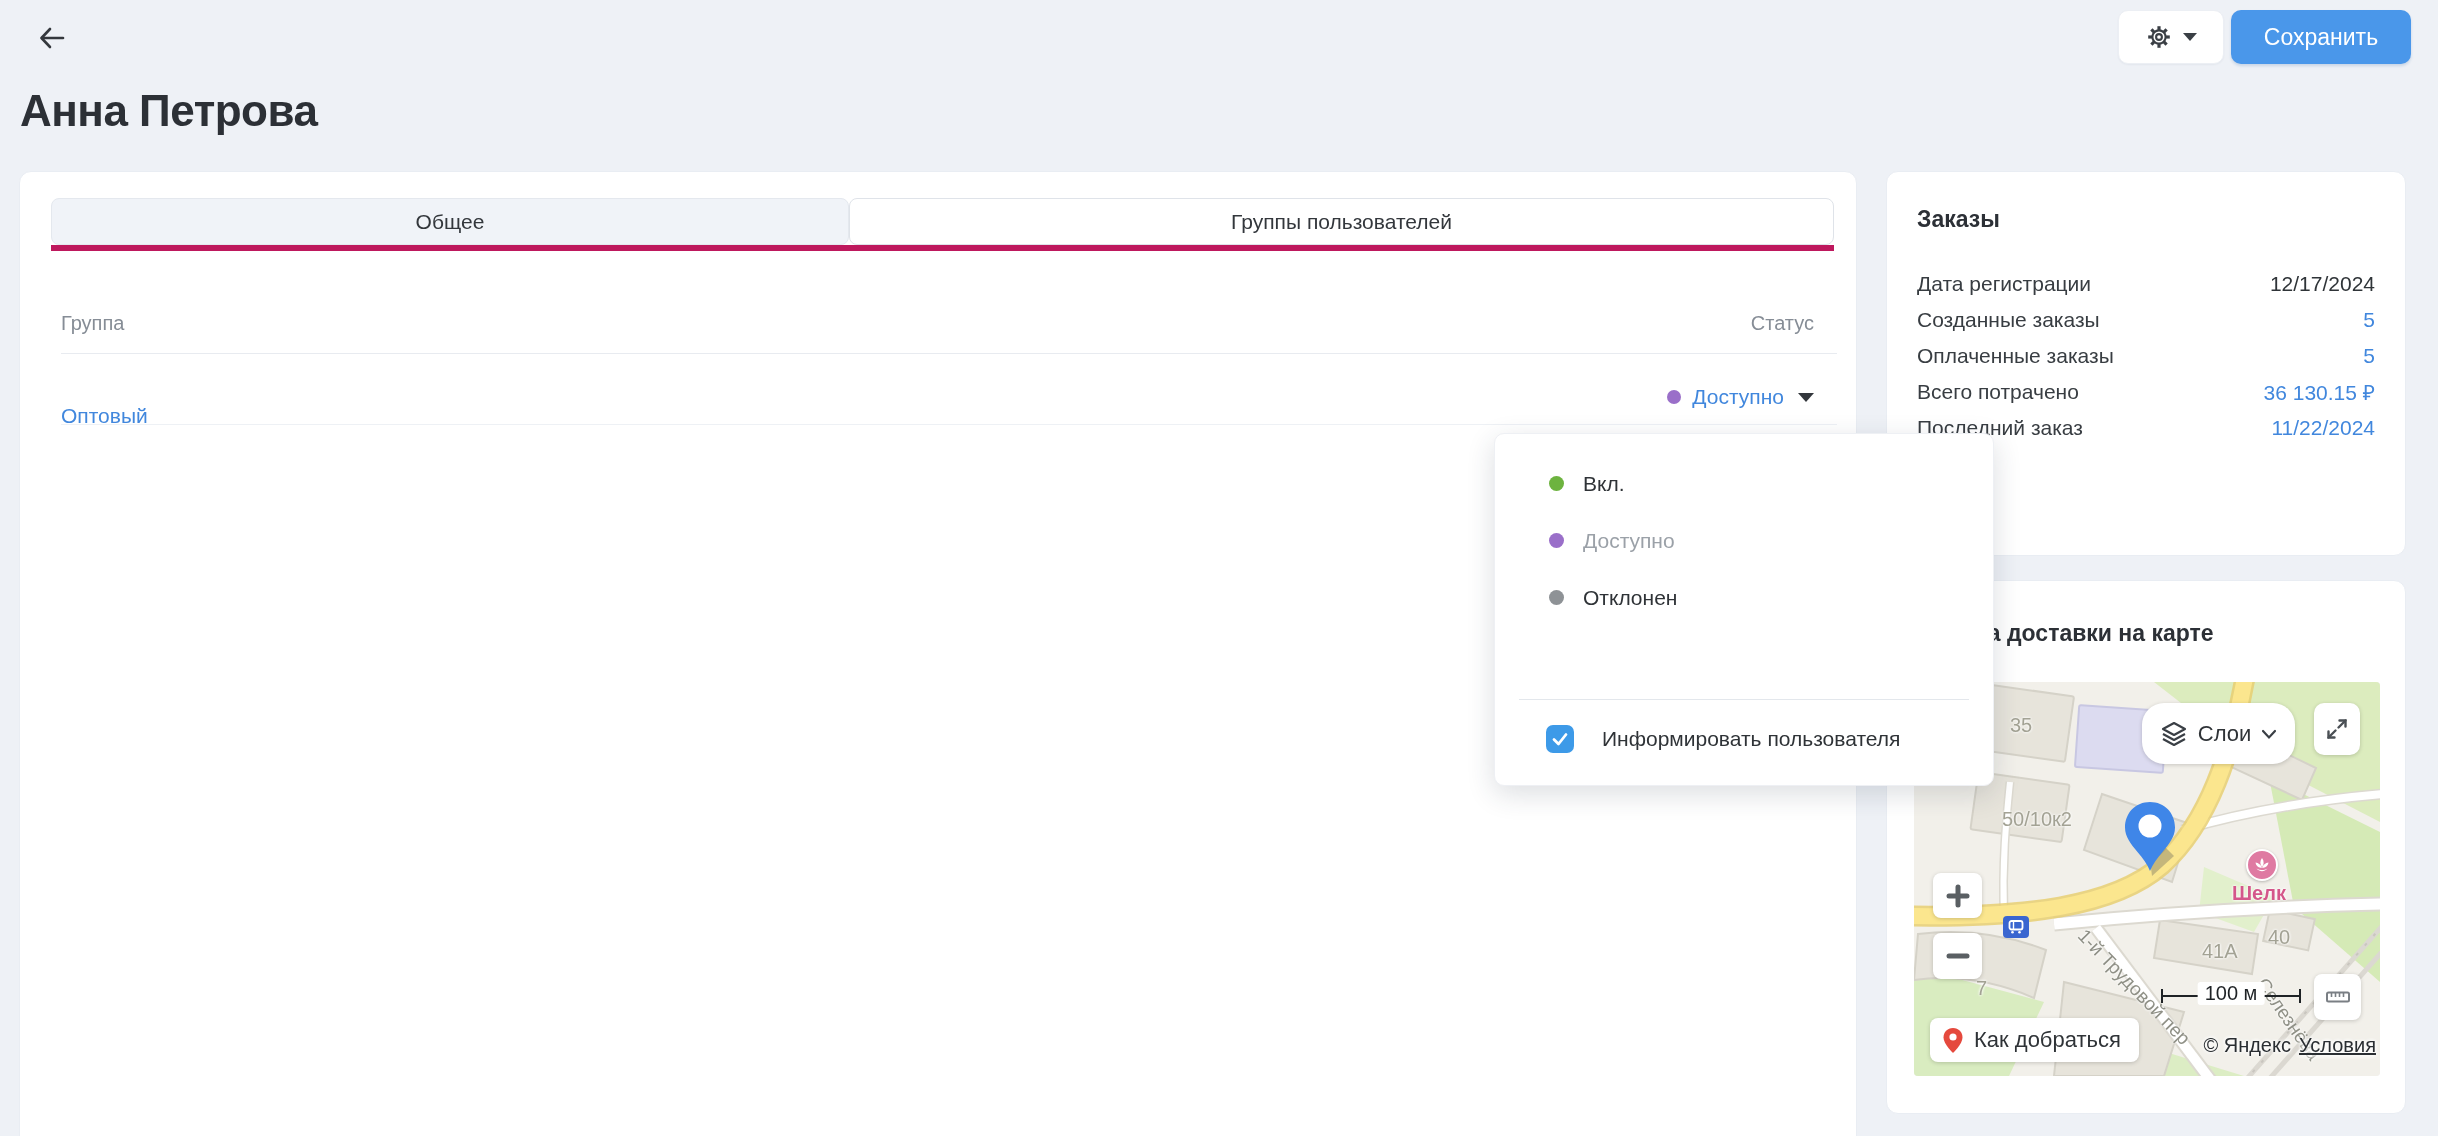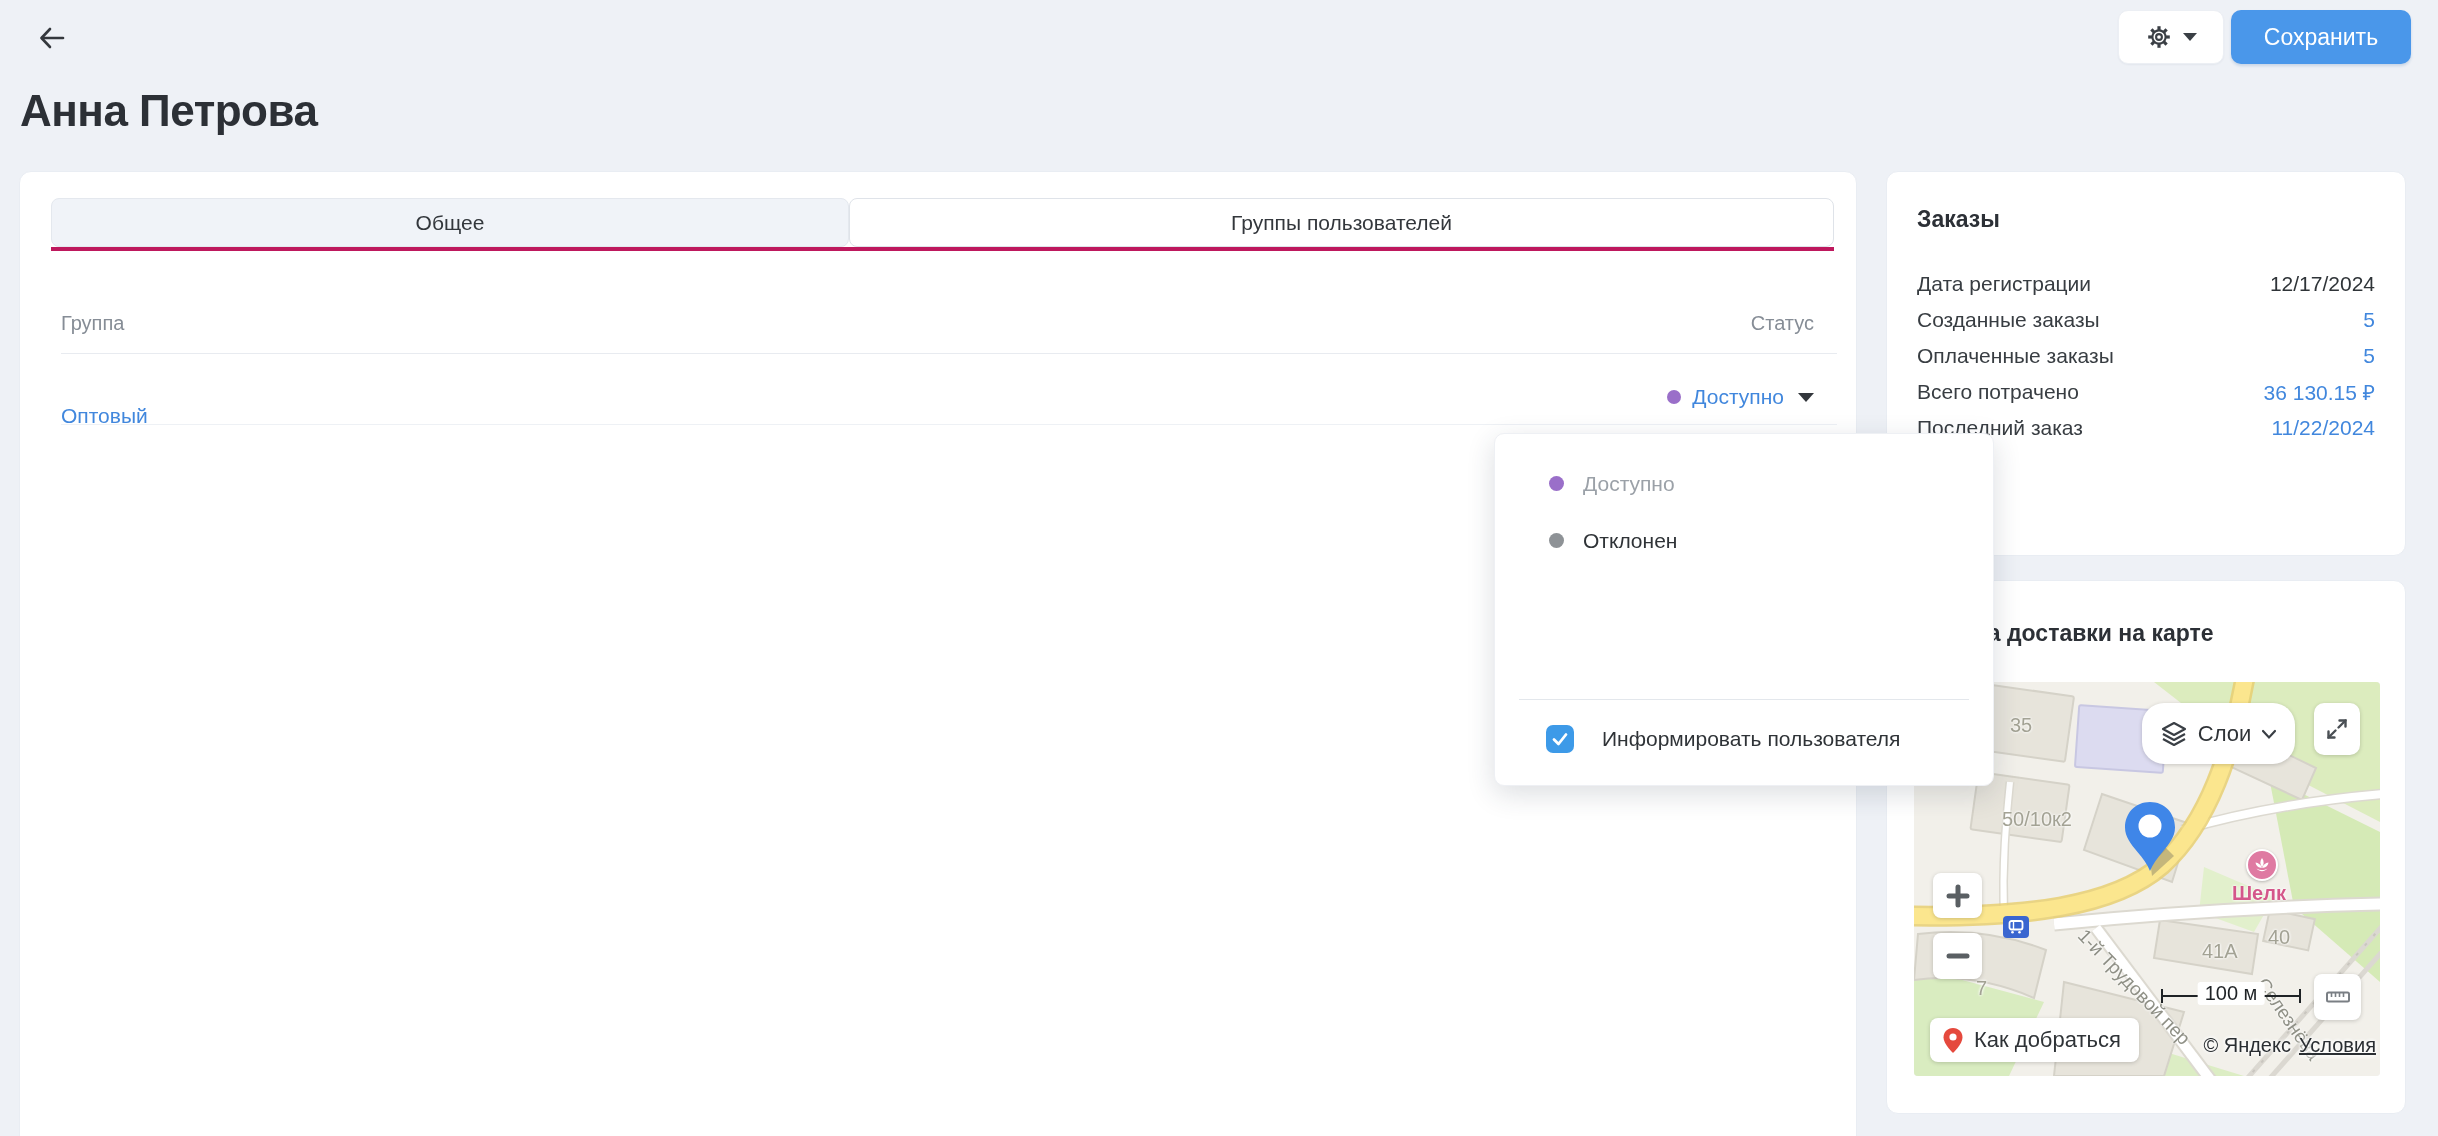--- a/index.html
+++ b/index.html
@@ -25,21 +25,21 @@
     left:2231px; top:10px; width:180px; height:54px; background:#4a97ea; border-radius:10px;
     display:flex; align-items:center; justify-content:center;
     color:#fff; font-size:23px; cursor:pointer; box-shadow:0 2px 3px rgba(30,90,160,.18);
   }
 
   
   .main-card {
     left:19px; top:171px; width:1838px; height:1040px;
     background:#fff; border:1px solid #e9edf3; border-radius:12px;
   }
-  .tabs { position:absolute; left:31px; top:26px; width:1783px; height:53px; display:flex; border-bottom:4px solid #be185d; }
+  .tabs { position:absolute; left:31px; top:26px; width:1783px; height:53px; display:flex; border-bottom:6px solid #be185d; }
   .tab { display:flex; align-items:center; justify-content:center; font-size:21px; color:#33373c; cursor:pointer; }
   .tab-general { width:798px; background:#f0f3f8; border:1px solid #e4e8ee; border-radius:8px; }
   .tab-groups  { width:985px; background:#ffffff; border:1px solid #dfe3e9; border-radius:8px; }
   .col-header { position:absolute; top:140px; font-size:20px; color:#868d96; }
   .table-divider { position:absolute; left:41px; top:181px; width:1776px; height:1px; background:#e8ebf0; }
   .row-divider   { position:absolute; left:41px; top:252px; width:1776px; height:1px; background:#eef1f5; }
   .group-link { position:absolute; left:41px; top:232px; font-size:21px; color:#4187dd; cursor:pointer; }
   .status-trigger { position:absolute; right:42px; top:213px; display:flex; align-items:center; gap:11px; cursor:pointer; }
   .dot { width:15px; height:15px; border-radius:50%; flex:0 0 auto; }
   .status-trigger .dot { width:14px; height:14px; }
@@ -340,20 +340,24 @@
     
     <div class="attribution">
       <span>© Яндекс</span>
       <span class="terms">Условия</span>
     </div>
   </div>
 </div>
 
 <div class="abs dropdown">
   <div class="dd-options">
+    <div class="dd-item">
+      <span class="dot" style="background-color: rgb(109, 179, 63);"></span>
+      <span>Вкл.</span>
+    </div>
     <div class="dd-item disabled">
       <span class="dot" style="background-color: rgb(154, 111, 201);"></span>
       <span>Доступно</span>
     </div>
     <div class="dd-item">
       <span class="dot" style="background-color: rgb(142, 146, 150);"></span>
       <span>Отклонен</span>
     </div>
   </div>
   <div class="dd-divider"></div>

